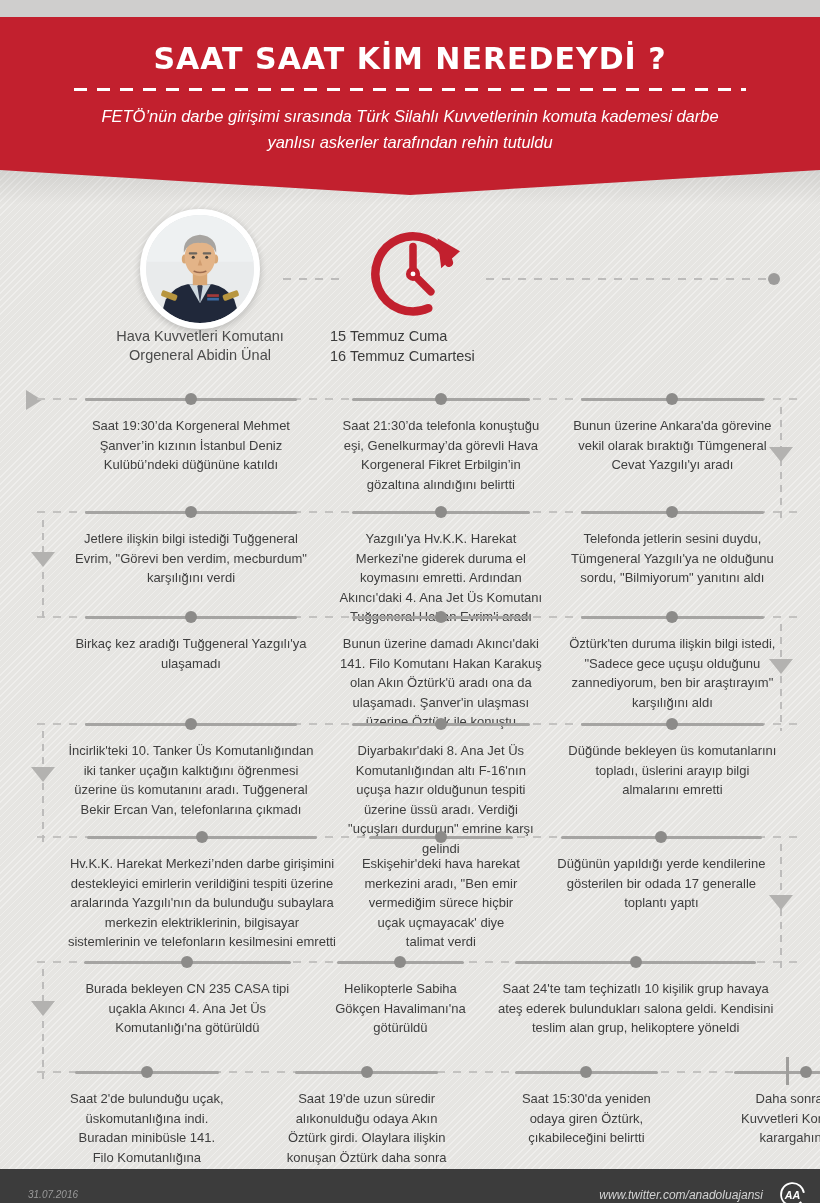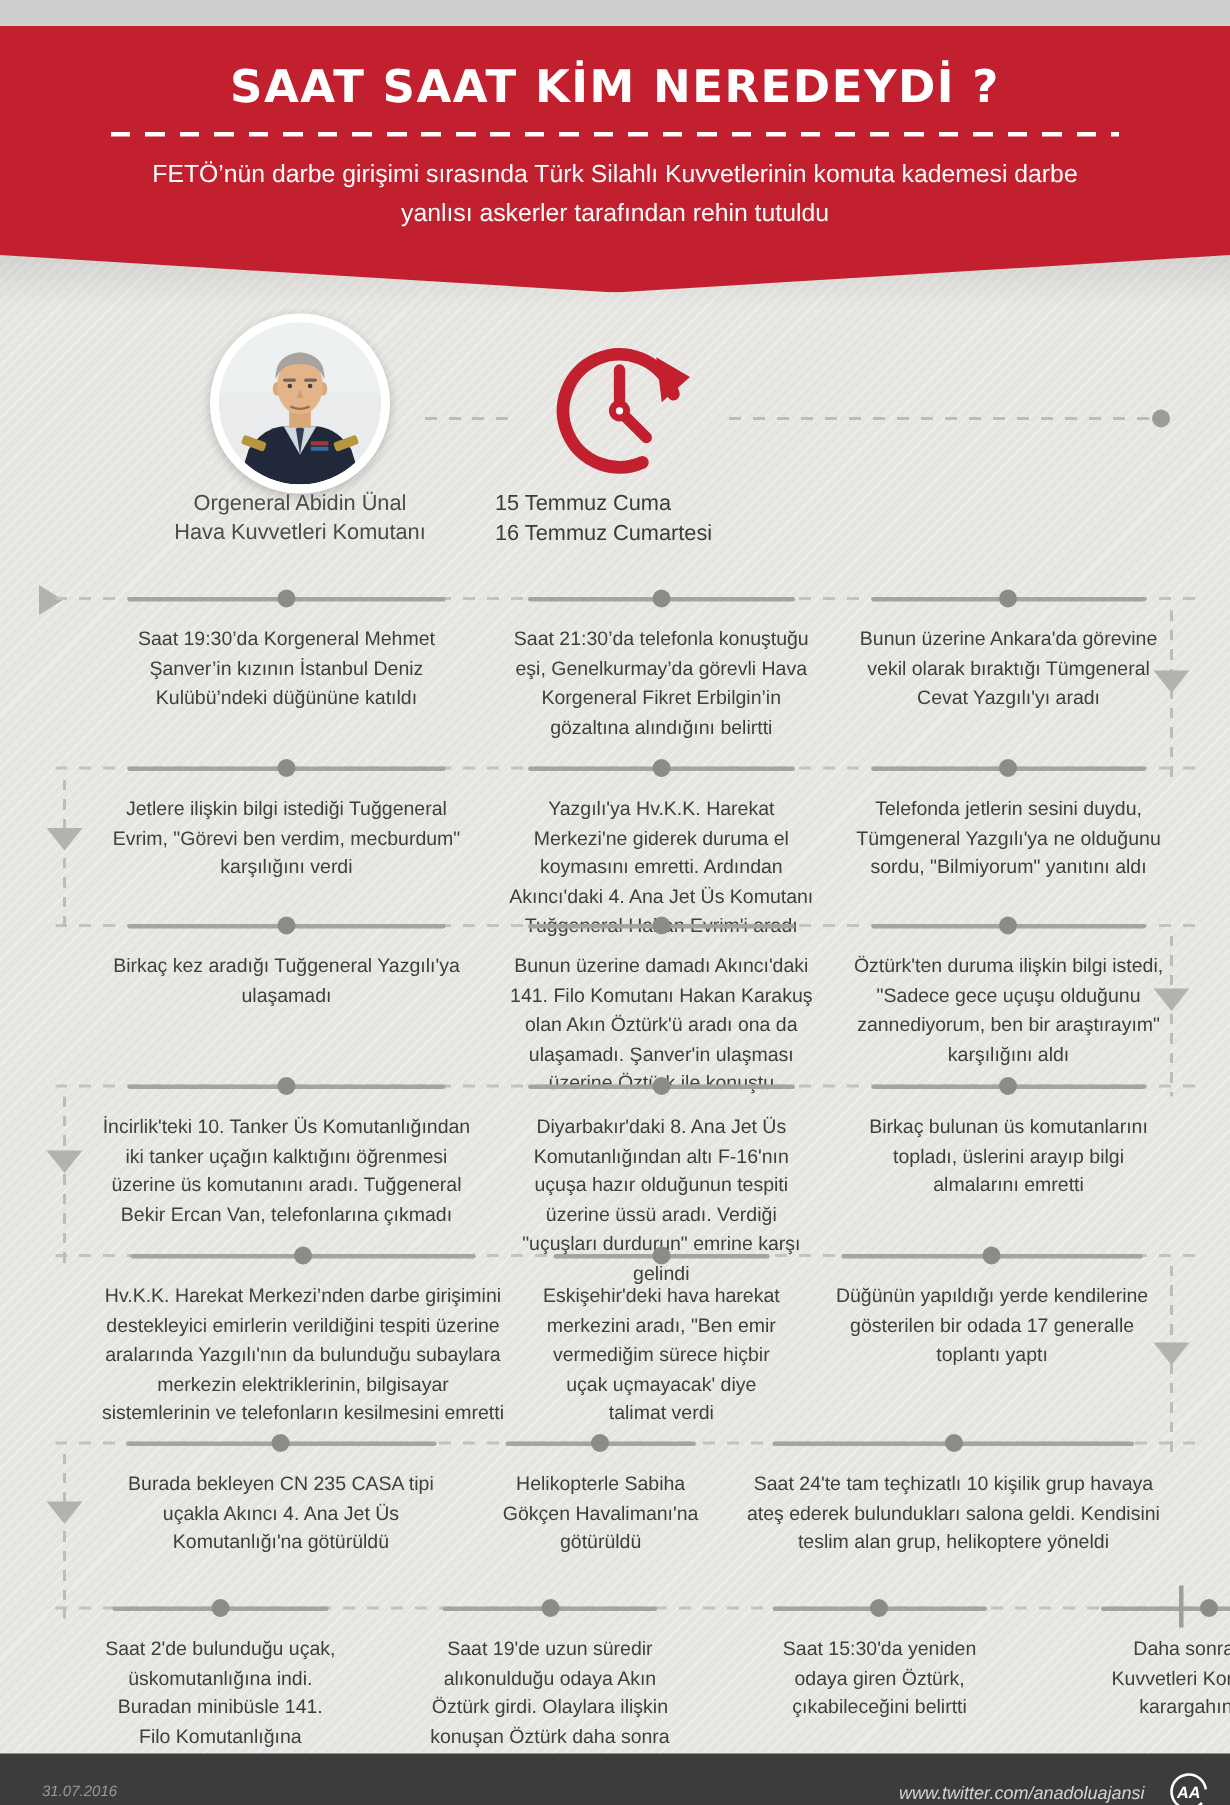--- a/index.html
+++ b/index.html
@@ -9,21 +9,21 @@
         background-image:repeating-linear-gradient(135deg,rgba(255,255,255,.35) 0 1px,rgba(0,0,0,0) 1px 5px);}
 
   
   .header{position:absolute;top:0;left:0;right:0;height:178px;background:#c2202e;
           clip-path:polygon(0 0,100% 0,100% 86%,50% 100%,0 86%);
           color:#fff;text-align:center;z-index:3;}
   .header h1{margin:24px 0 0;font-family:"DejaVu Sans",sans-serif;font-weight:bold;
              font-size:30px;letter-spacing:1px;}
   .header .divider{height:3px;width:672px;margin:12px auto 0;
       background:repeating-linear-gradient(90deg,#ffffff 0 13px,rgba(0,0,0,0) 13px 23px);}
-  .header .subtitle{margin:13px auto 0;max-width:630px;font-size:16.5px;line-height:1.55;font-weight:400;}
+  .header .subtitle{margin:13px auto 0;max-width:630px;font-size:16.5px;line-height:1.55;font-weight:400;font-style:italic;}
   .header-shadow{position:absolute;top:148px;left:0;right:0;height:40px;
       background:linear-gradient(180deg,rgba(0,0,0,.10),rgba(0,0,0,0));z-index:1;}
 
   
   .intro{position:absolute;top:160px;left:0;right:0;height:210px;z-index:2;}
   .portrait{position:absolute;left:140px;top:32px;width:108px;height:108px;border-radius:50%;
             border:6px solid #ffffff;box-shadow:0 2px 7px rgba(0,0,0,.22);overflow:hidden;background:#e9ebec;}
   .portrait svg{display:block;width:100%;height:100%;}
   .caption{position:absolute;left:75px;top:150px;width:250px;text-align:center;
            font-size:14.5px;line-height:1.3;color:#4b4b4b;}
@@ -111,22 +111,22 @@
           <rect x="47.5" y="41.5" width="9.5" height="2.4" rx="1.2" fill="#6d665e"></rect>
           <rect x="63" y="41.5" width="9.5" height="2.4" rx="1.2" fill="#6d665e"></rect>
           <circle cx="52.5" cy="47" r="1.7" fill="#46403a"></circle>
           <circle cx="67.5" cy="47" r="1.7" fill="#46403a"></circle>
           <path d="M60 49 L57.5 56 L62.5 56 Z" fill="#d09c6e"></path>
           <path d="M53.5 62.5 Q60 65.5 66.5 62.5" stroke="#9c6b4f" stroke-width="1.7" fill="none" stroke-linecap="round"></path>
         </g>
       </svg>
     </div>
     <div class="caption">
+      <div>Hava Kuvvetleri Komutanı</div>
       <div>Orgeneral Abidin Ünal</div>
-      <div>Hava Kuvvetleri Komutanı</div>
     </div>
 
     <div class="intro-dash left"></div>
 
     <div class="clock">
       <svg viewBox="0 0 100 100">
         <circle cx="50" cy="52" r="40" fill="none" stroke="#c2202e" stroke-width="9" stroke-dasharray="193 58" stroke-linecap="round" transform="rotate(66 50 52)"></circle>
         <polygon points="76,14 100,28 80,46" fill="#c2202e"></polygon>
         <line x1="50" y1="52" x2="50" y2="23" stroke="#c2202e" stroke-width="8" stroke-linecap="round"></line>
         <line x1="50" y1="52" x2="69" y2="71" stroke="#c2202e" stroke-width="8" stroke-linecap="round"></line>
@@ -216,21 +216,21 @@
         <div class="cell">
             <span class="dot"></span>
           </div>
         <div class="cell">
             <span class="dot"></span>
           </div>
       </div>
       <div class="texts cols-3a">
         <div class="event">İncirlik'teki 10. Tanker Üs Komutanlığından iki tanker uçağın kalktığını öğrenmesi üzerine üs komutanını aradı. Tuğgeneral Bekir Ercan Van, telefonlarına çıkmadı</div>
         <div class="event">Diyarbakır'daki 8. Ana Jet Üs Komutanlığından altı F-16'nın uçuşa hazır olduğunun tespiti üzerine üssü aradı. Verdiği "uçuşları durdurun" emrine karşı gelindi</div>
-        <div class="event">Birkaç bulunan üs komutanlarını topladı, üslerini arayıp bilgi almalarını emretti</div>
+        <div class="event">Düğünde bekleyen üs komutanlarını topladı, üslerini arayıp bilgi almalarını emretti</div>
       </div>
     </div>
 
     <div class="t-row" style="top:442px">
       <div class="conn cols-3b">
         <div class="dashline"></div>
         <div class="cell">
             <span class="dot"></span>
           </div>
         <div class="cell">

